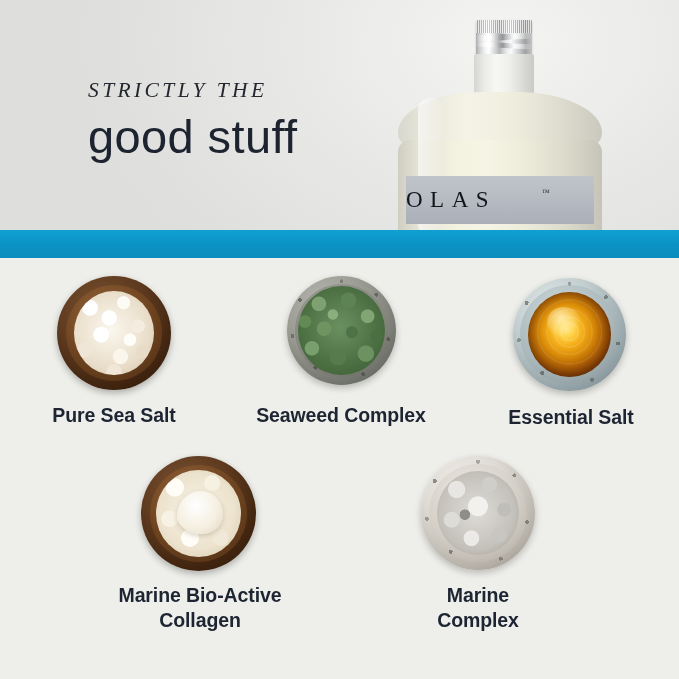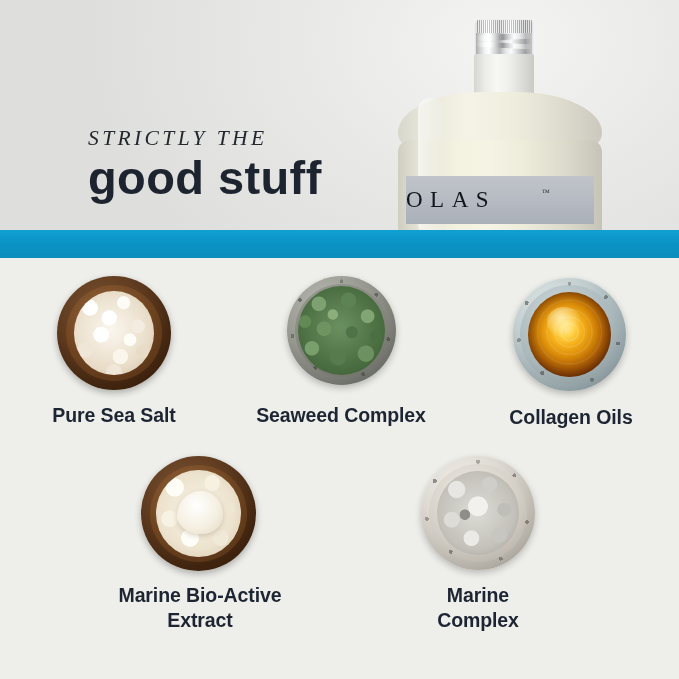--- a/index.html
+++ b/index.html
@@ -23,26 +23,25 @@
   }
   .hero-text { position:absolute; left:88px; top:78px; }
   .eyebrow {
     font-family:"Liberation Serif", serif;
     font-style:italic;
     font-size:21.5px;
     letter-spacing:3.4px;
     color:#23272e;
     text-transform:uppercase;
     white-space:nowrap;
-    margin-top:48px;
   }
   .headline {
-    margin-top:2px;
+    margin-top:9px;
     font-family:"Liberation Sans", sans-serif;
-    font-weight:700;
+    font-weight:400;
     font-size:47px;
     letter-spacing:0.4px;
     color:#1d2430;
     white-space:nowrap;
     line-height:1.08;
   }
 
   
   .bottle { position:absolute; left:388px; top:-6px; width:212px; height:236px; }
   .cap {
@@ -332,31 +331,31 @@
     </div>
 
     <div class="item" style="left:487px; top:20px; width:168px;">
       <div class="bowl ceramic" style="left:26px; top:0; width:113px; height:113px;">
         <div class="bowl-inner rim2"></div>
         <div class="speckle"></div>
         <div class="fill oil-fill"></div>
         <div class="oil-rings"></div>
         <div class="oil-hi"></div>
       </div>
-      <div class="item-label" style="left:0; top:127px; width:168px;">Collagen Oils</div>
+      <div class="item-label" style="left:0; top:127px; width:168px;">Essential Salt</div>
     </div>
 
     <div class="item" style="left:100px; top:198px; width:200px;">
       <div class="bowl wood" style="left:41px; top:0; width:115px; height:115px;">
         <div class="bowl-inner rim2"></div>
         <div class="fill powder-fill"></div>
         <div class="powder-mound"></div>
       </div>
       <div class="item-label" style="left:0; top:127px; width:200px;">Marine Bio-Active
-Extract</div>
+Collagen</div>
     </div>
 
     <div class="item" style="left:393px; top:198px; width:170px;">
       <div class="bowl rustic" style="left:28px; top:0; width:114px; height:114px;">
         <div class="bowl-inner rim2"></div>
         <div class="speckle"></div>
         <div class="fill grey-fill"></div>
       </div>
       <div class="item-label" style="left:0; top:127px; width:170px;">Marine
 Complex</div>

